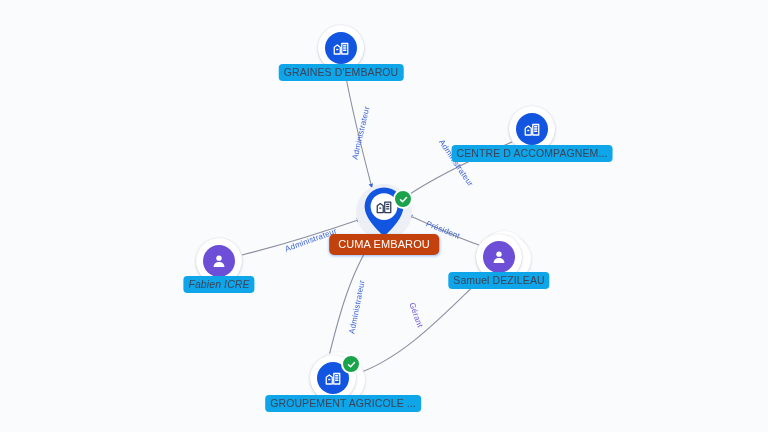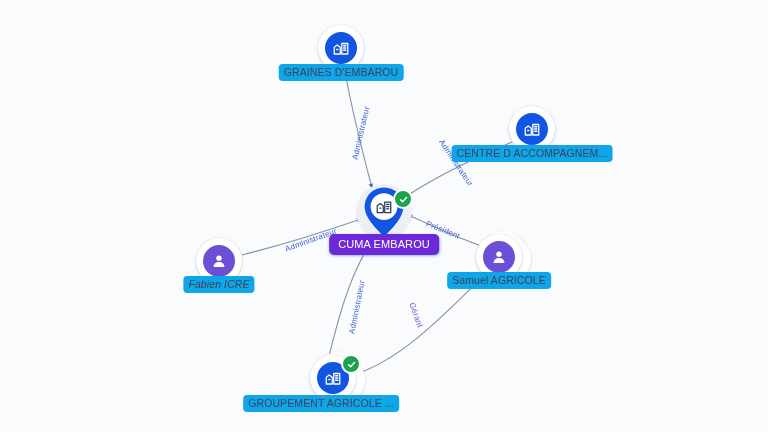--- a/index.html
+++ b/index.html
@@ -122,21 +122,21 @@
     font-size: 10.5px;
     line-height: 15px;
     color: #3c4257;
     background: #0ea5e9;
     border-radius: 4px;
     padding: 1px 5px;
     letter-spacing: .1px;
     cursor: pointer;
   }
   .label.selected {
-    background: #6d28d9;
+    background: #c2410c;
     color: #ffffff;
     font-size: 11px;
     padding: 3px 9px;
     border-radius: 5px;
     box-shadow: 0 1px 3px rgba(26,115,232,.45);
   }
 
   
   .edge-label {
     position: absolute;
@@ -222,21 +222,21 @@
     <div class="disc">
       <div class="icon-circle person">
         <svg width="18" height="18" viewBox="0 0 24 24" fill="#ffffff">
           <circle cx="12" cy="8.2" r="3.6"></circle>
           <path d="M4.8 20c0-4.1 3.2-6.6 7.2-6.6s7.2 2.5 7.2 6.6z"></path>
         </svg>
       </div>
     </div>
     <div class="node-hit"></div>
   </div>
-  <div class="label" style="left:499px; top:272px;">Samuel AGRICOLE</div>
+  <div class="label" style="left:499px; top:272px;">Samuel DEZILEAU</div>
 
   <div class="node" style="left:219px; top:261px;">
     <div class="disc">
       <div class="icon-circle person">
         <svg width="18" height="18" viewBox="0 0 24 24" fill="#ffffff">
           <circle cx="12" cy="8.2" r="3.6"></circle>
           <path d="M4.8 20c0-4.1 3.2-6.6 7.2-6.6s7.2 2.5 7.2 6.6z"></path>
         </svg>
       </div>
     </div>
@@ -257,21 +257,21 @@
         </svg>
       </div>
     </div>
     <div class="node-badge">
       <svg width="9" height="9" viewBox="0 0 24 24" fill="none" stroke="#ffffff" stroke-width="4" stroke-linecap="round" stroke-linejoin="round">
         <path d="M4 12.5 L9.5 18 L20 6.5"></path>
       </svg>
     </div>
     <div class="node-hit"></div>
   </div>
-  <div class="label" style="left:321px; top:395px;">GROUPEMENT AGRICOLE ...</div>
+  <div class="label" style="left:343px; top:395px;">GROUPEMENT AGRICOLE ...</div>
 
   <div class="node" style="left:384px; top:212px;">
     <div class="pin-halo"></div>
     <div class="pin">
       <svg width="42" height="52" viewBox="0 0 42 52">
         <path d="M21 1.5 C10 1.5 1.6 10 1.6 20.6 C1.6 31 11.5 41.5 21 50.5
                  C30.5 41.5 40.4 31 40.4 20.6 C40.4 10 32 1.5 21 1.5 Z" fill="#1255e0"></path>
         <circle cx="21" cy="20.6" r="13.4" fill="#ffffff"></circle>
         <g transform="translate(21,20.6)">
           <svg x="-9" y="-9" width="18" height="18" viewBox="0 0 24 24" fill="none" stroke="#2c3a5a" stroke-width="1.7" stroke-linecap="round" stroke-linejoin="round">

